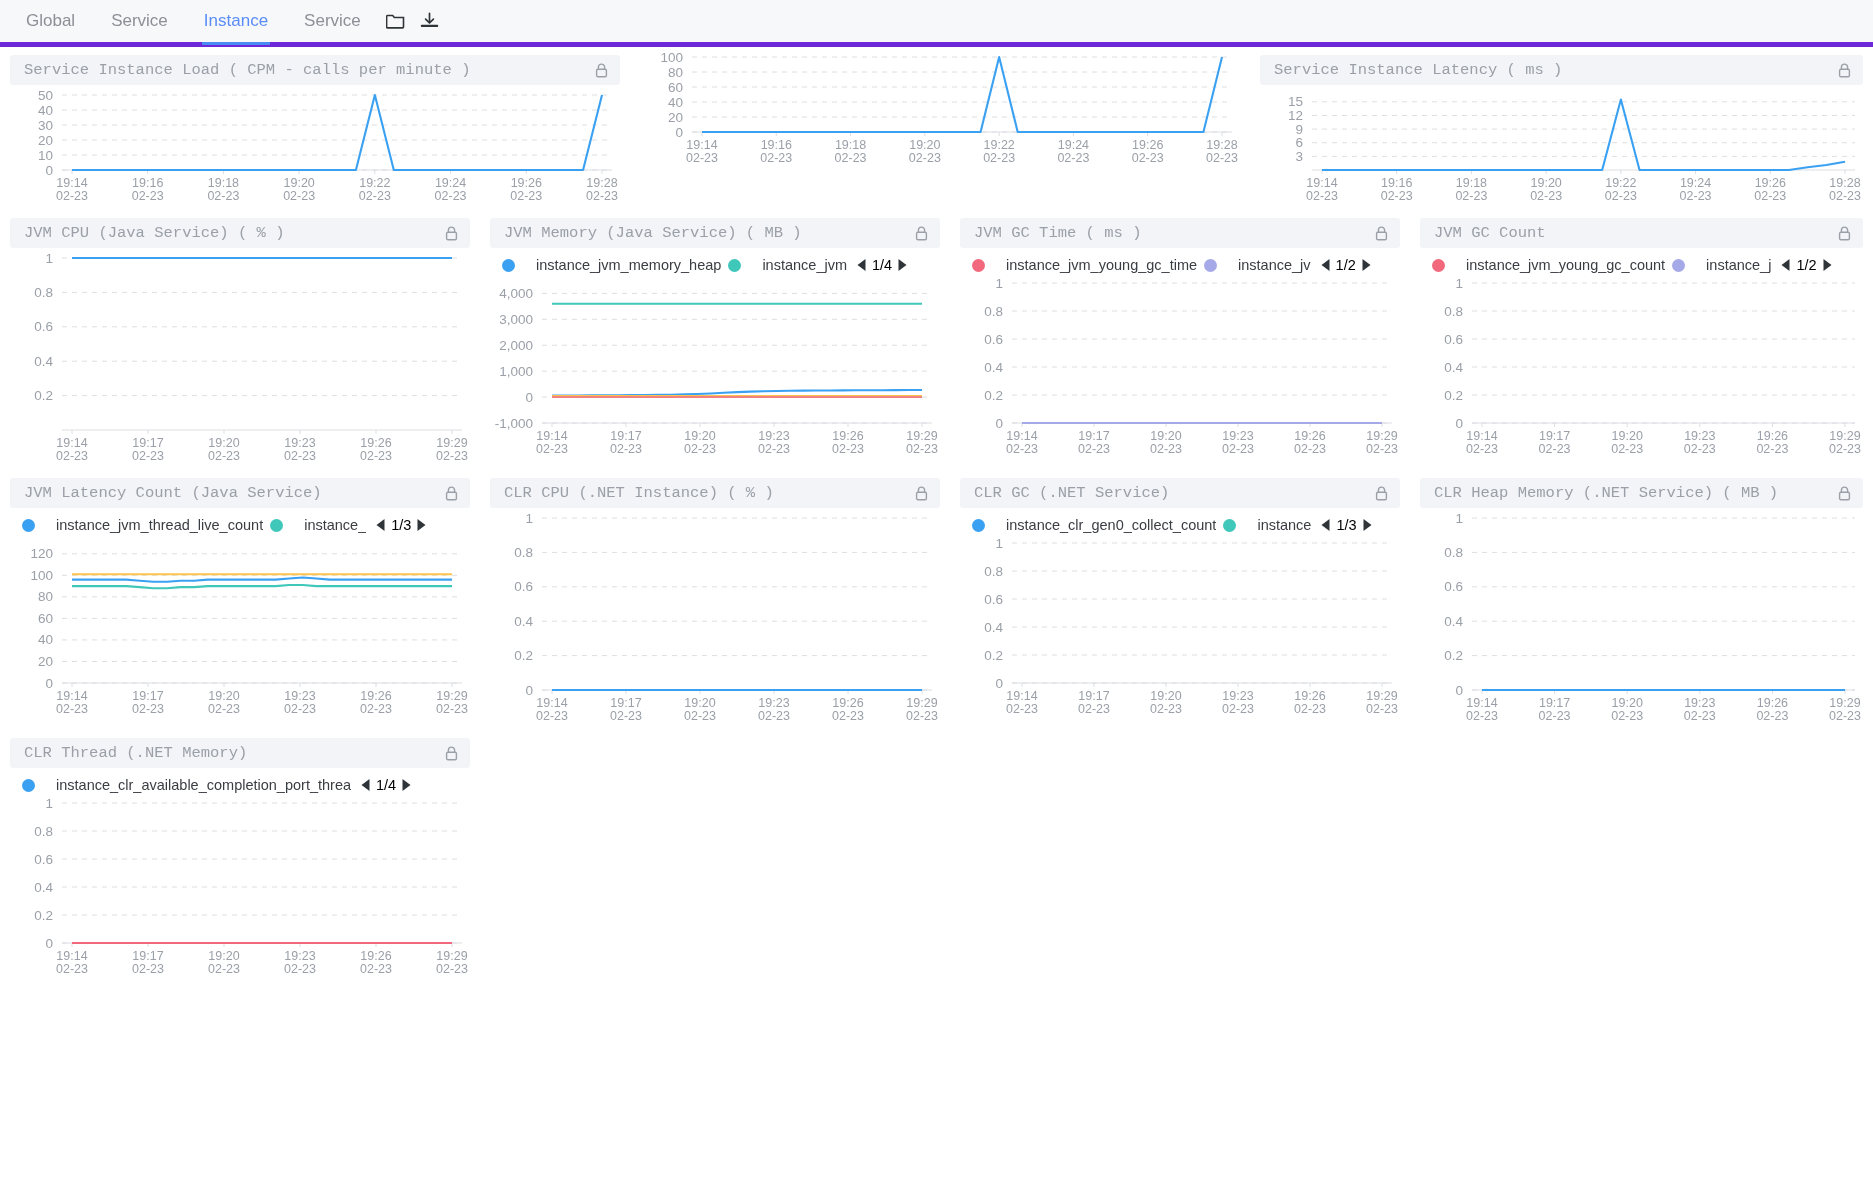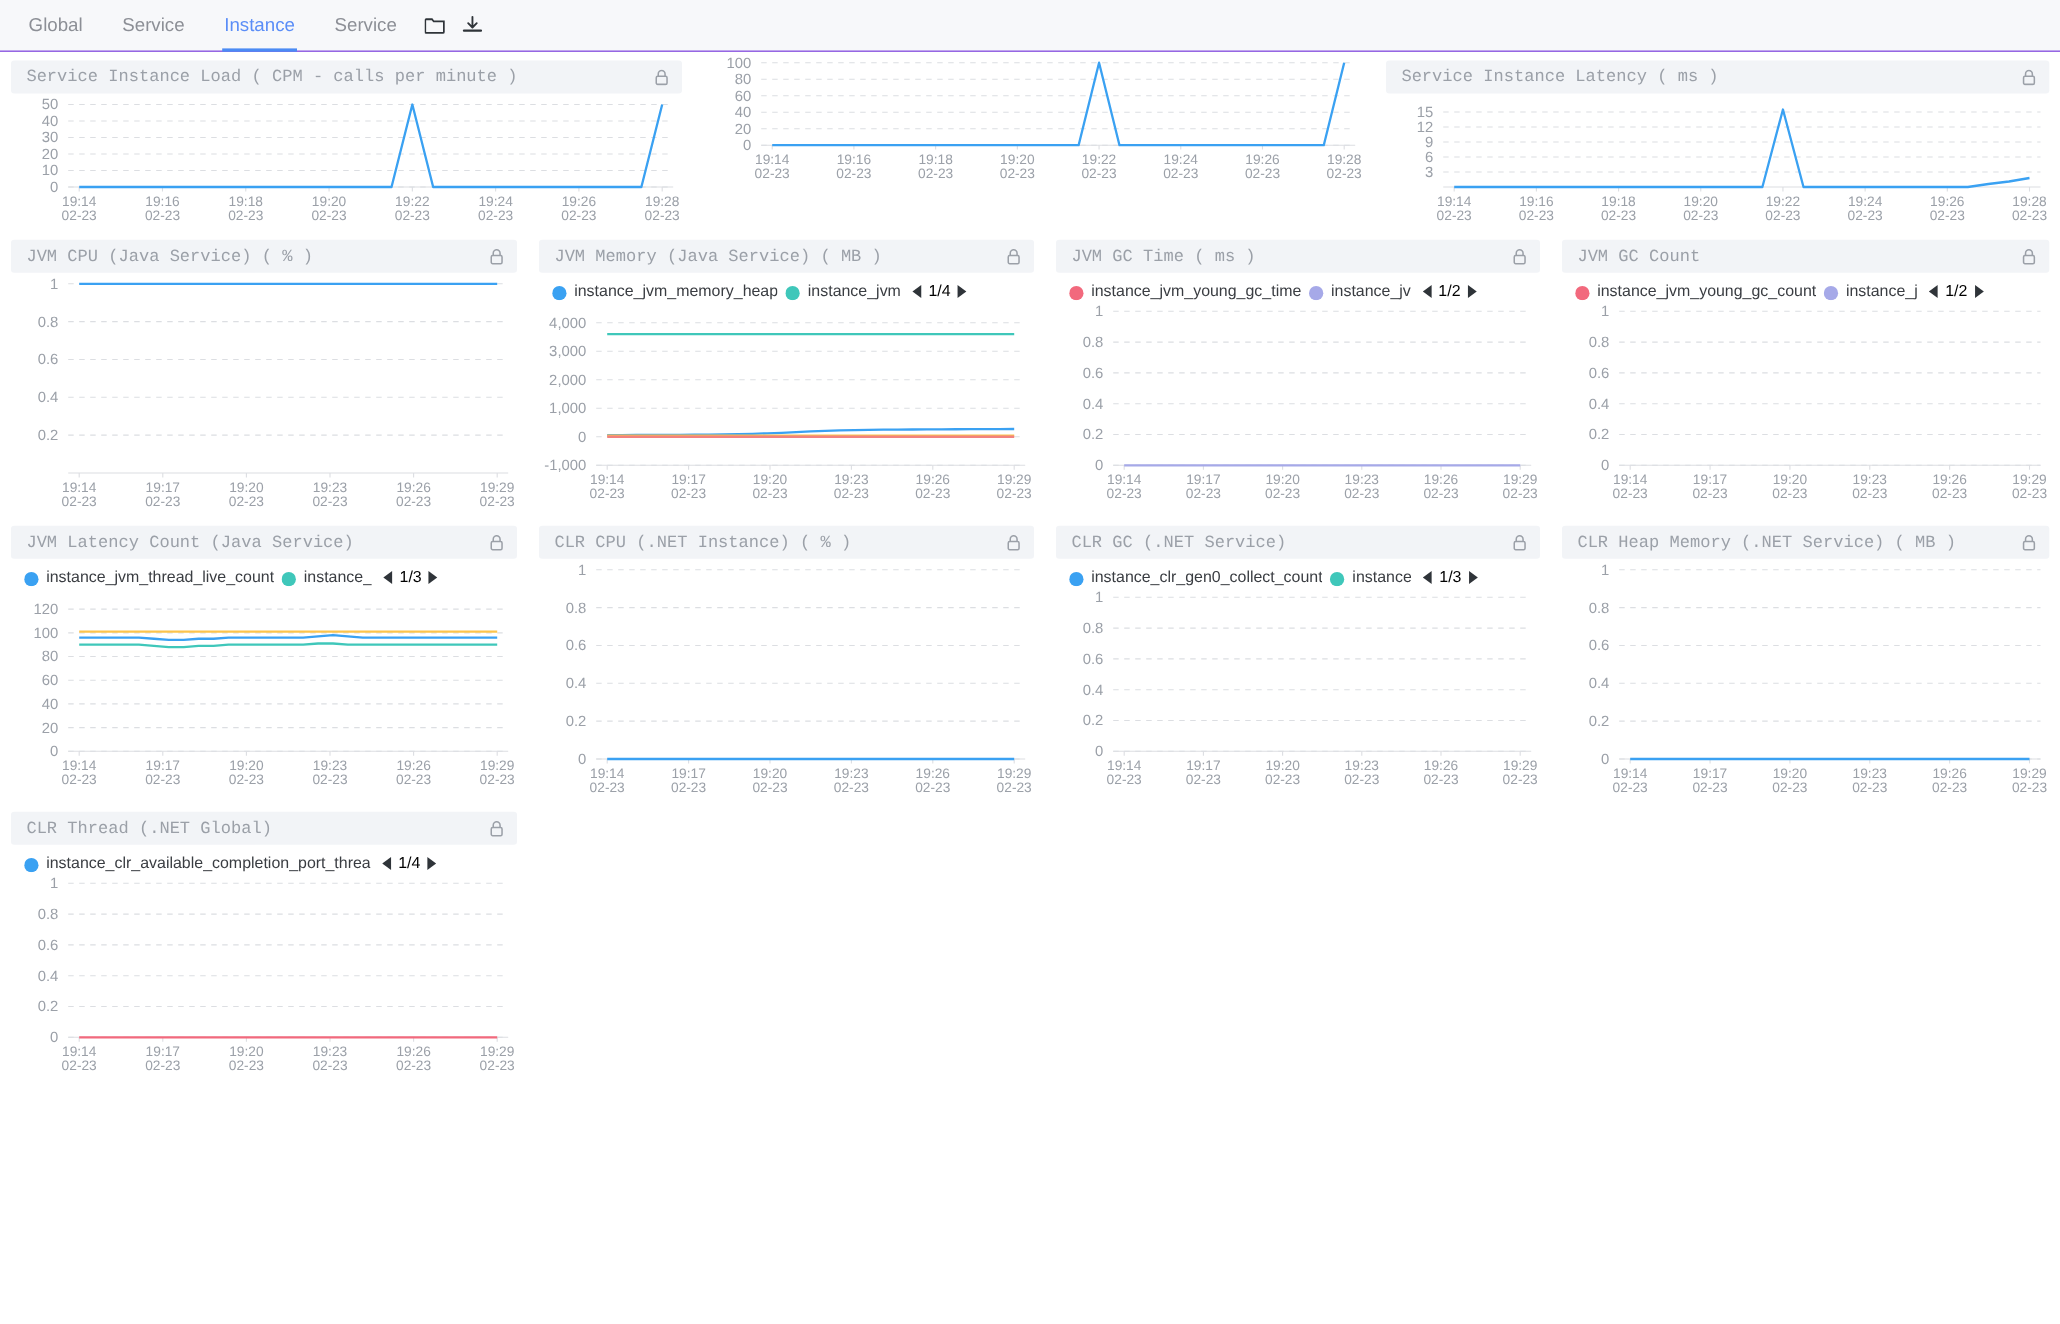--- a/index.html
+++ b/index.html
@@ -11,21 +11,21 @@
     overflow: hidden;
   }
 
   
   .navbar {
     height: 47px;
     background: #f7f8fa;
     display: flex;
     align-items: center;
     padding: 0 0 0 8px;
-    border-bottom: 1px solid #6d28d9;
+    border-bottom: 5px solid #6d28d9;
   }
   .nav-item {
     font-size: 17px;
     color: #8c8f96;
     padding: 0 18px;
     line-height: 46px;
     height: 47px;
     position: relative;
     cursor: pointer;
     white-space: nowrap;
@@ -77,21 +77,21 @@
   .legend {
     display: flex;
     align-items: center;
     gap: 7px;
     padding: 9px 10px 0 22px;
     font-size: 14.5px;
     color: #3a3d42;
     overflow: hidden;
     white-space: nowrap;
   }
-  .legend-series { display: flex; align-items: flex-end; gap: 7px; overflow: hidden; }
+  .legend-series { display: flex; align-items: center; gap: 21px; overflow: hidden; }
   .dot { width: 13px; height: 13px; border-radius: 50%; flex: 0 0 auto; }
   .legend-label { overflow: hidden; text-overflow: clip; white-space: nowrap; }
   .pager { display: flex; align-items: center; gap: 5px; margin-left: 2px; flex: 0 0 auto; }
   .pager .arrow { cursor: pointer; line-height: 0; }
   .pager-count { font-size: 14.5px; color: #000000; }
 
   
   .chart { position: relative; }
   .chart svg { display: block; }
   .ylabel { font-size: 13.5px; fill: #9ba0a8; text-anchor: end; font-family: "Liberation Sans", sans-serif; }
@@ -757,21 +757,21 @@
             <text x="435" y="212" class="xlabel">02-23</text>
             <path d="M72.00 182.00 L84.96 182.00 L97.93 182.00 L110.89 182.00 L123.86 182.00 L136.82 182.00 L149.79 182.00 L162.75 182.00 L175.71 182.00 L188.68 182.00 L201.64 182.00 L214.61 182.00 L227.57 182.00 L240.54 182.00 L253.50 182.00 L266.46 182.00 L279.43 182.00 L292.39 182.00 L305.36 182.00 L318.32 182.00 L331.29 182.00 L344.25 182.00 L357.21 182.00 L370.18 182.00 L383.14 182.00 L396.11 182.00 L409.07 182.00 L422.04 182.00 L435.00 182.00" class="series-line" stroke="#3aa1f2"></path>
           </svg>
         </div>
     </div>
   </div>
 
   <div class="row">
     <div class="panel" style="width:480px">
       <div class="panel-head">
-        <span class="panel-title">CLR Thread (.NET Global)</span>
+        <span class="panel-title">CLR Thread (.NET Memory)</span>
         <span class="lock-icon">
           <svg width="13" height="15" viewBox="0 0 13 15">
               <path d="M3.4 6.3V4.2a3.1 3.1 0 0 1 6.2 0v2.1" fill="none" stroke="#9ba0a8" stroke-width="1.4"></path>
               <rect x="1.6" y="6.3" width="9.8" height="7.4" rx="1.3" fill="none" stroke="#9ba0a8" stroke-width="1.4"></rect>
             </svg>
         </span>
       </div>
       <div class="legend">
           <span class="legend-series">
             <span class="dot" style="background: rgb(58, 161, 242);"></span>

